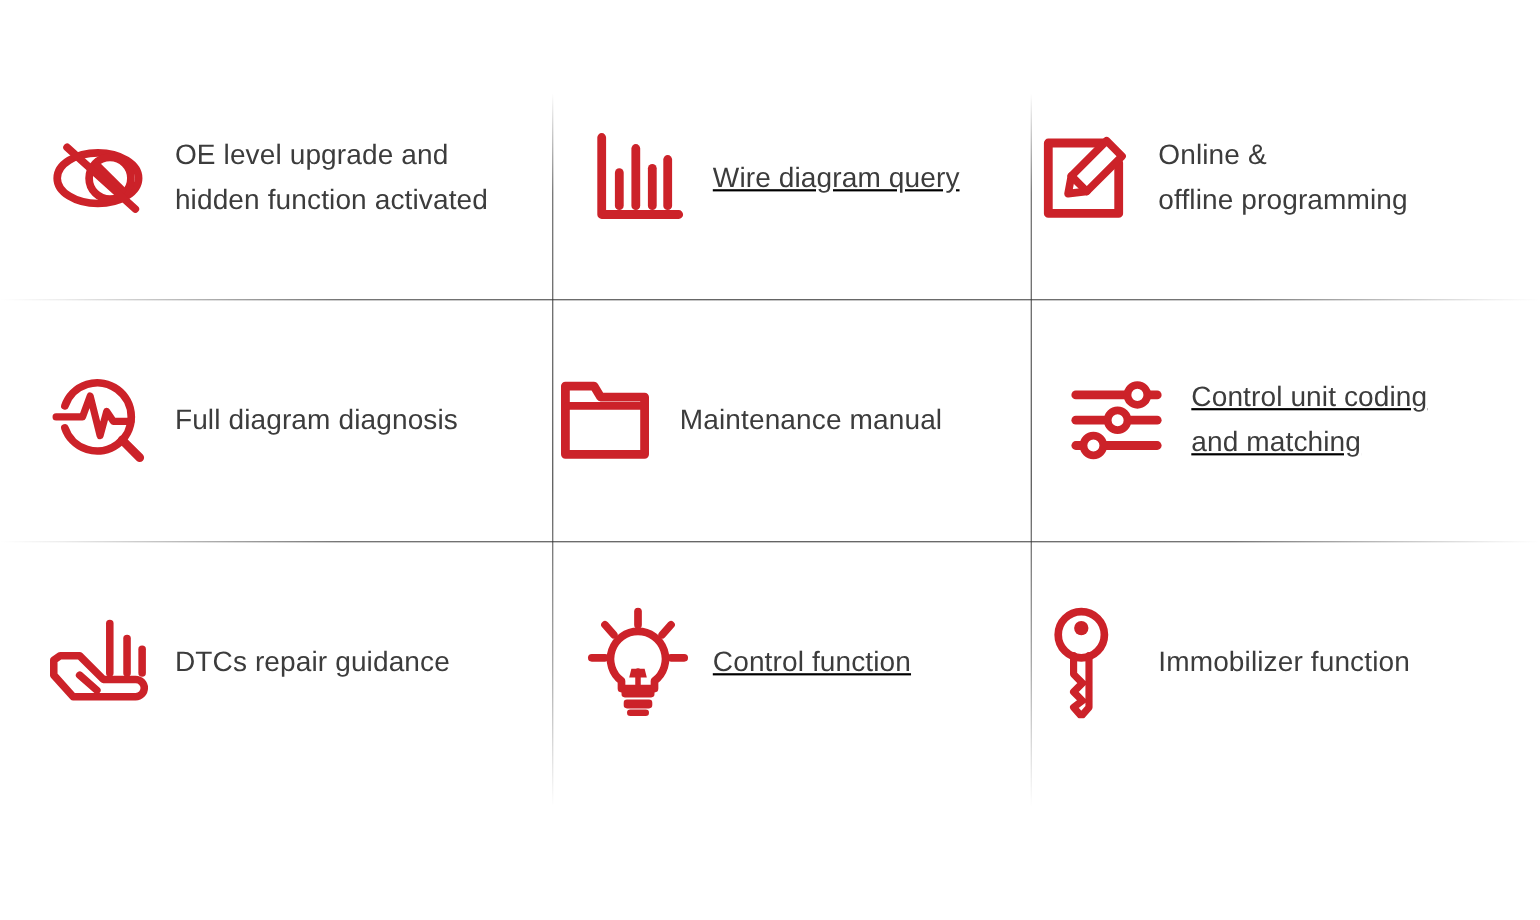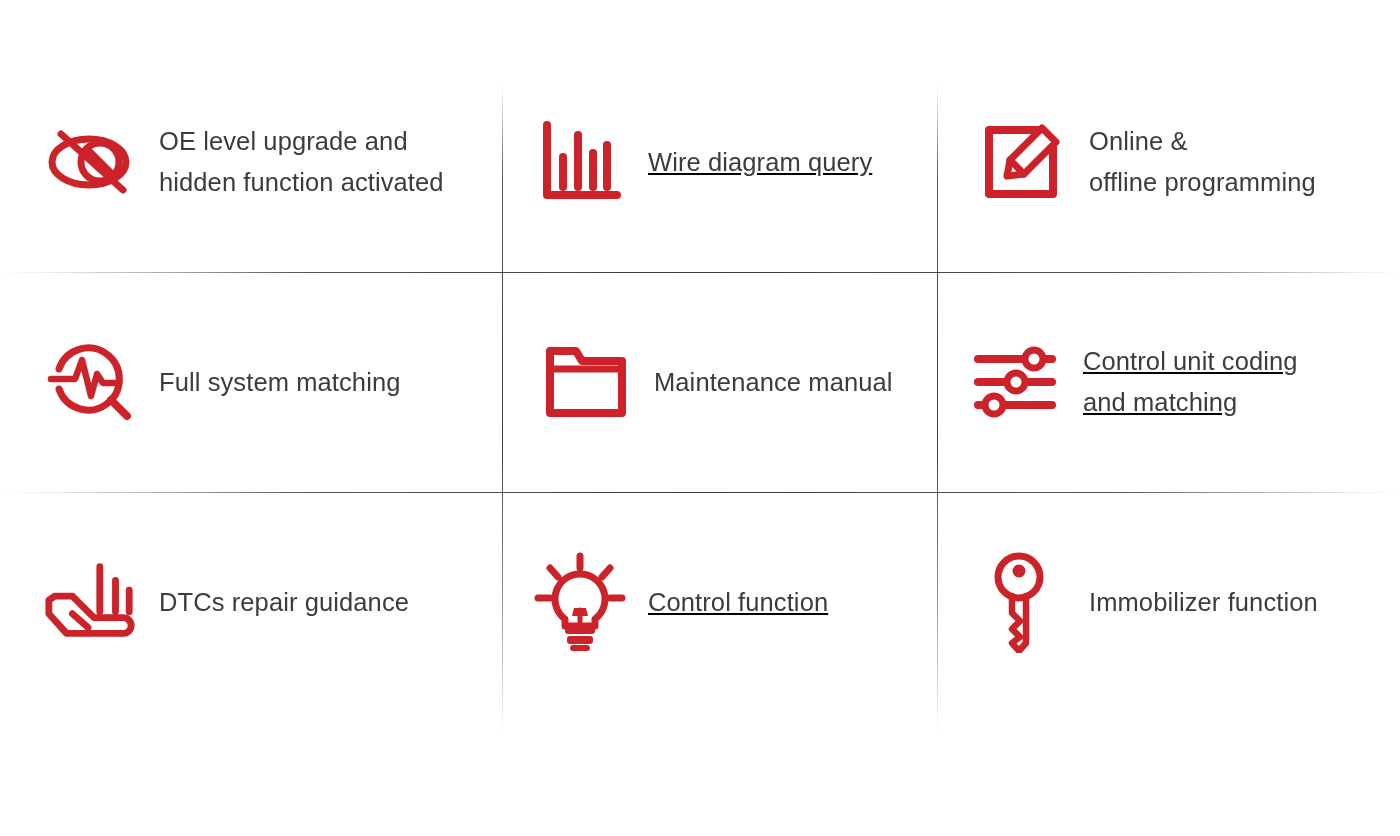--- a/index.html
+++ b/index.html
@@ -64,21 +64,21 @@
     grid-template-rows: 220px 220px 220px;
   }
 
   .cell {
     display: flex;
     align-items: center;
     gap: 20px;
   }
   .cell.c0 { padding-left: 43px;  padding-right: 24px; }
   .cell.c1 { padding-left: 30px;  padding-right: 20px; text-decoration: underline; }
-  .cell.c2 { padding-left: 36px;  padding-right: 20px; }
+  .cell.c2 {  padding-right: 20px; }
 
   .icon-box {
     flex: 0 0 auto;
     width: 96px;
     height: 96px;
     display: flex;
     align-items: center;
     justify-content: center;
   }
   .icon-box svg { display: block; }
@@ -143,21 +143,21 @@
     </div>
 
     <div class="cell c0">
       <span class="icon-box">
         <svg width="92" height="92" viewBox="0 0 92 92" fill="none">
           <path d="M14 33 A31 31 0 1 1 14 53" stroke="#cc2229" stroke-width="7" stroke-linecap="round"></path>
           <line x1="66" y1="64" x2="82" y2="80" stroke="#cc2229" stroke-width="8" stroke-linecap="round"></line>
           <path d="M6 43 H30 L37 24 L46 60 L52 38 L58 47 L74 47" stroke="#cc2229" stroke-width="6.5" stroke-linecap="round" stroke-linejoin="round"></path>
         </svg>
       </span>
-      <span class="cell-label">Full system matching</span>
+      <span class="cell-label">Full diagram diagnosis</span>
     </div>
 
     <div class="cell c2">
       <span class="icon-box">
         <svg width="88" height="78" viewBox="0 0 88 78" fill="none">
           <path d="M8 70 V8 H34 L40 18 H80 V70 Z" stroke="#cc2229" stroke-width="8" stroke-linejoin="round" stroke-linecap="round"></path>
           <line x1="10" y1="26" x2="78" y2="26" stroke="#cc2229" stroke-width="7" stroke-linecap="round"></line>
         </svg>
       </span>
       <span class="cell-label">Maintenance manual</span>

